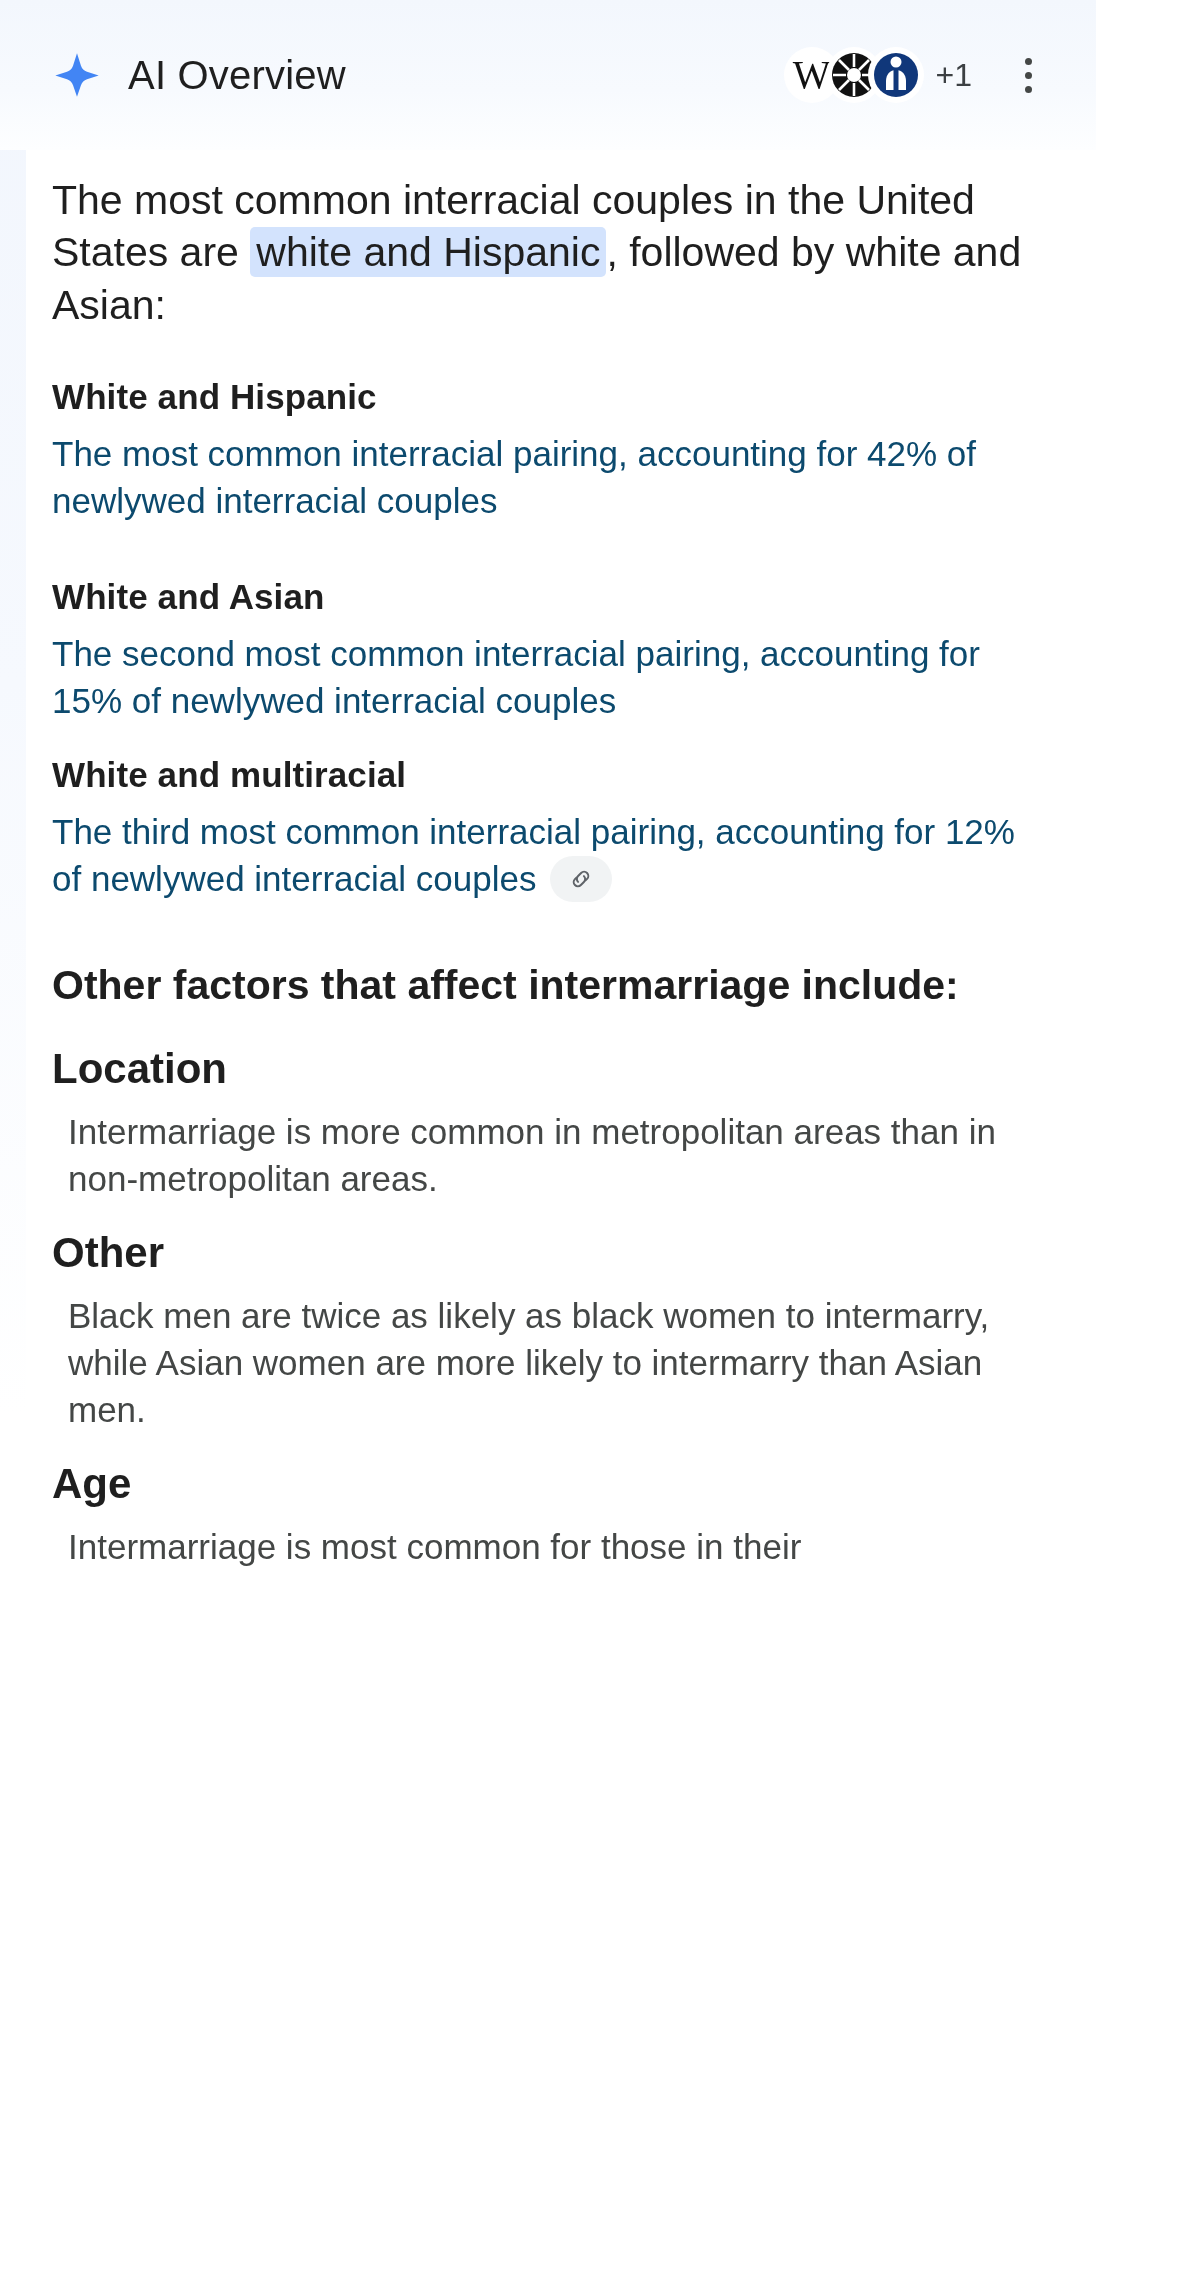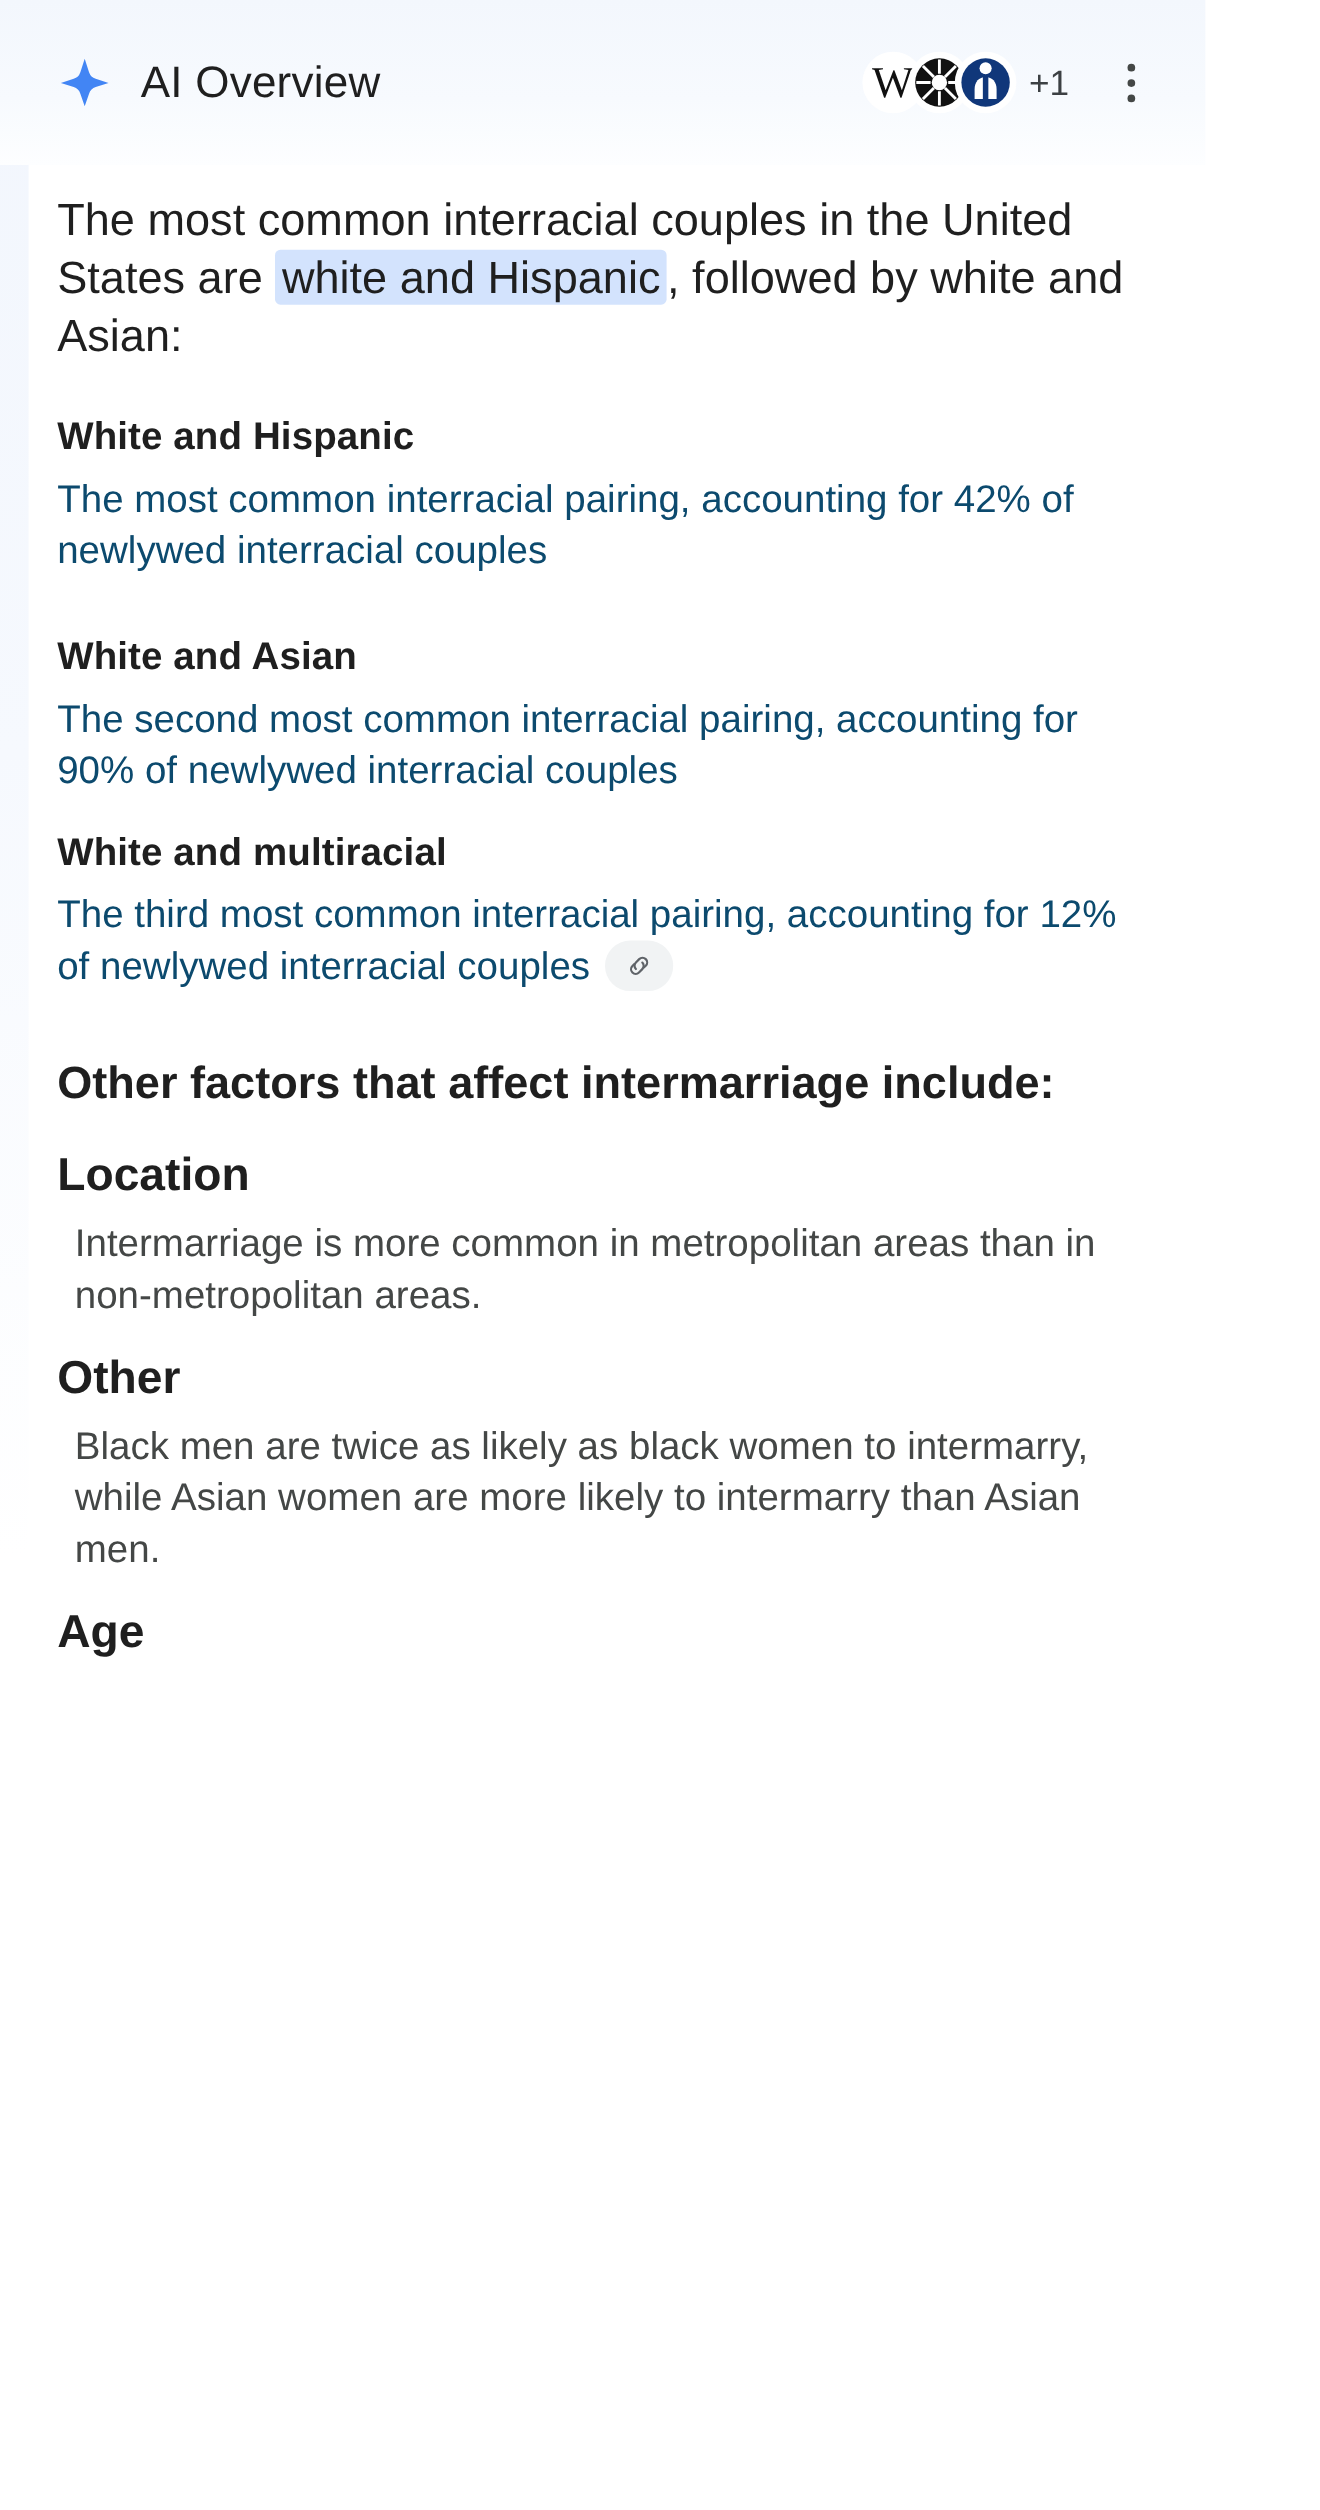--- a/index.html
+++ b/index.html
@@ -239,21 +239,21 @@
 
     <div class="item">
       <p class="item-title">White and Hispanic</p>
       <p class="item-body">The most common interracial pairing, accounting for 42% of newlywed interracial couples</p>
     </div>
 
     <div class="spacer-sm"></div>
 
     <div class="item">
       <p class="item-title">White and Asian</p>
-      <p class="item-body">The second most common interracial pairing, accounting for 90% of newlywed interracial couples</p>
+      <p class="item-body">The second most common interracial pairing, accounting for 15% of newlywed interracial couples</p>
     </div>
 
     <div class="item">
       <p class="item-title">White and multiracial</p>
       <p class="item-body"><span>The third most common interracial pairing, accounting for 12% of newlywed interracial couples</span><span class="link-chip">
         <svg width="28" height="28" viewBox="0 0 24 24" aria-hidden="true">
           <path d="M9.5 14.5a3.6 3.6 0 0 1 0-5.1l2.6-2.6a3.6 3.6 0 0 1 5.1 5.1l-1.3 1.3" fill="none" stroke="#5f6368" stroke-width="1.7" stroke-linecap="round"></path>
           <path d="M14.5 9.5a3.6 3.6 0 0 1 0 5.1l-2.6 2.6a3.6 3.6 0 0 1-5.1-5.1l1.3-1.3" fill="none" stroke="#5f6368" stroke-width="1.7" stroke-linecap="round"></path>
         </svg>
       </span></p>
@@ -266,16 +266,17 @@
       <p class="factor-body">Intermarriage is more common in metropolitan areas than in non-metropolitan areas.</p>
     </div>
 
     <div class="factor">
       <p class="factor-title">Other</p>
       <p class="factor-body">Black men are twice as likely as black women to intermarry, while Asian women are more likely to intermarry than Asian men.</p>
     </div>
 
     <div class="factor cut-off">
       <p class="factor-title">Age</p>
+      <p class="factor-body">Intermarriage is most common for those in their</p>
     </div>
 
   </div>
 </div>
 
 </body></html>

